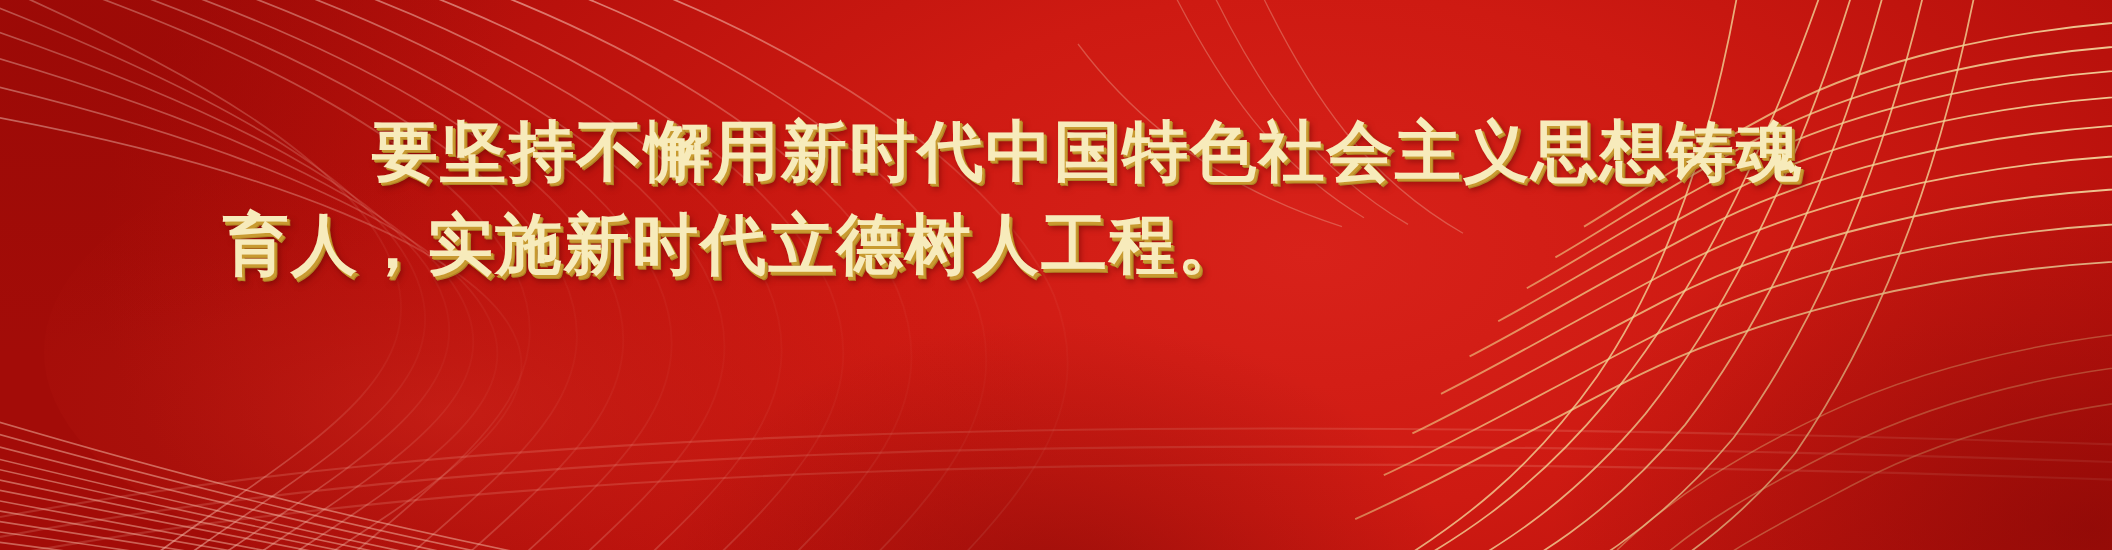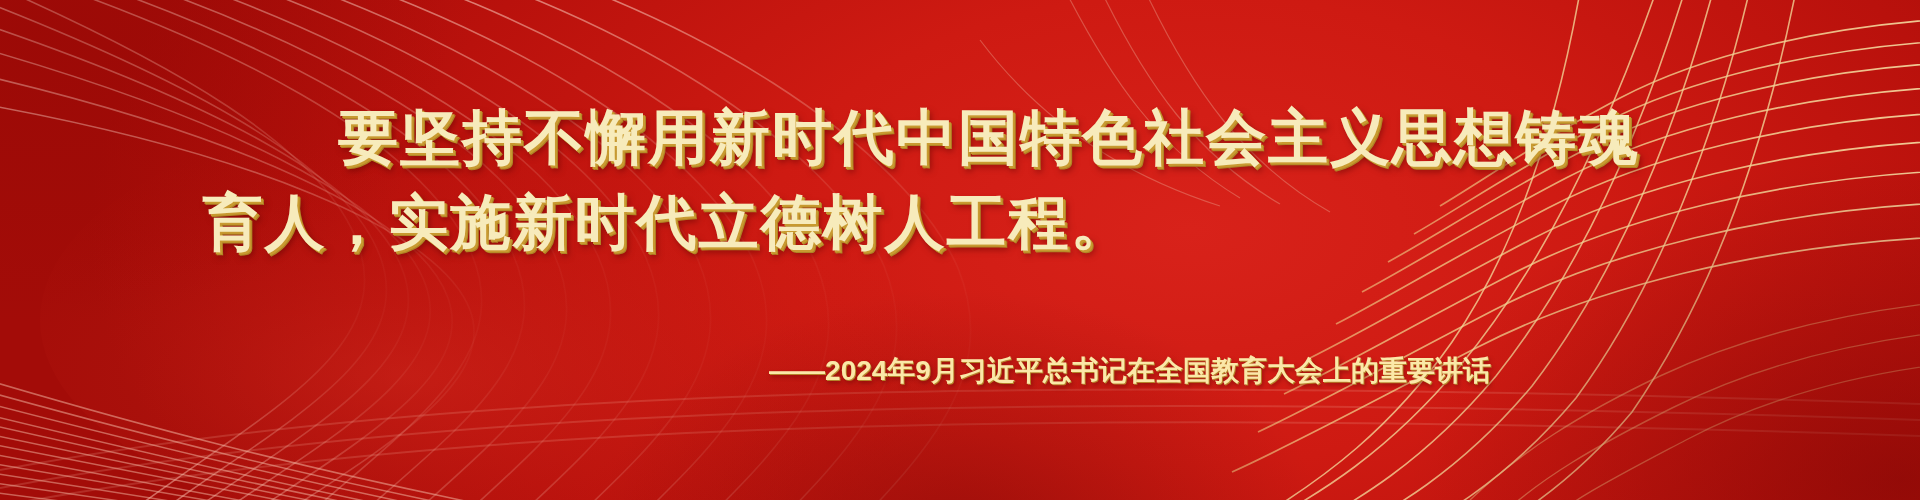--- a/index.html
+++ b/index.html
@@ -180,16 +180,15 @@
       <path d="M1140,-20 C 1192,92 1246,164 1330,212"></path>
       <path d="M980,40 C 1040,120 1120,174 1220,206"></path>
     </g>
   </svg>
 
   <div class="vignette"></div>
 
   <div class="content">
     <div class="headline l1">要坚持不懈用新时代中国特色社会主义思想铸魂</div>
     <div class="headline l2">育人，实施新时代立德树人工程。</div>
-    <div class="attribution">——2024年9月习近平总书记在全国教育大会上的重要讲话</div>
   </div>
 
 </div>
 
 </body></html>

